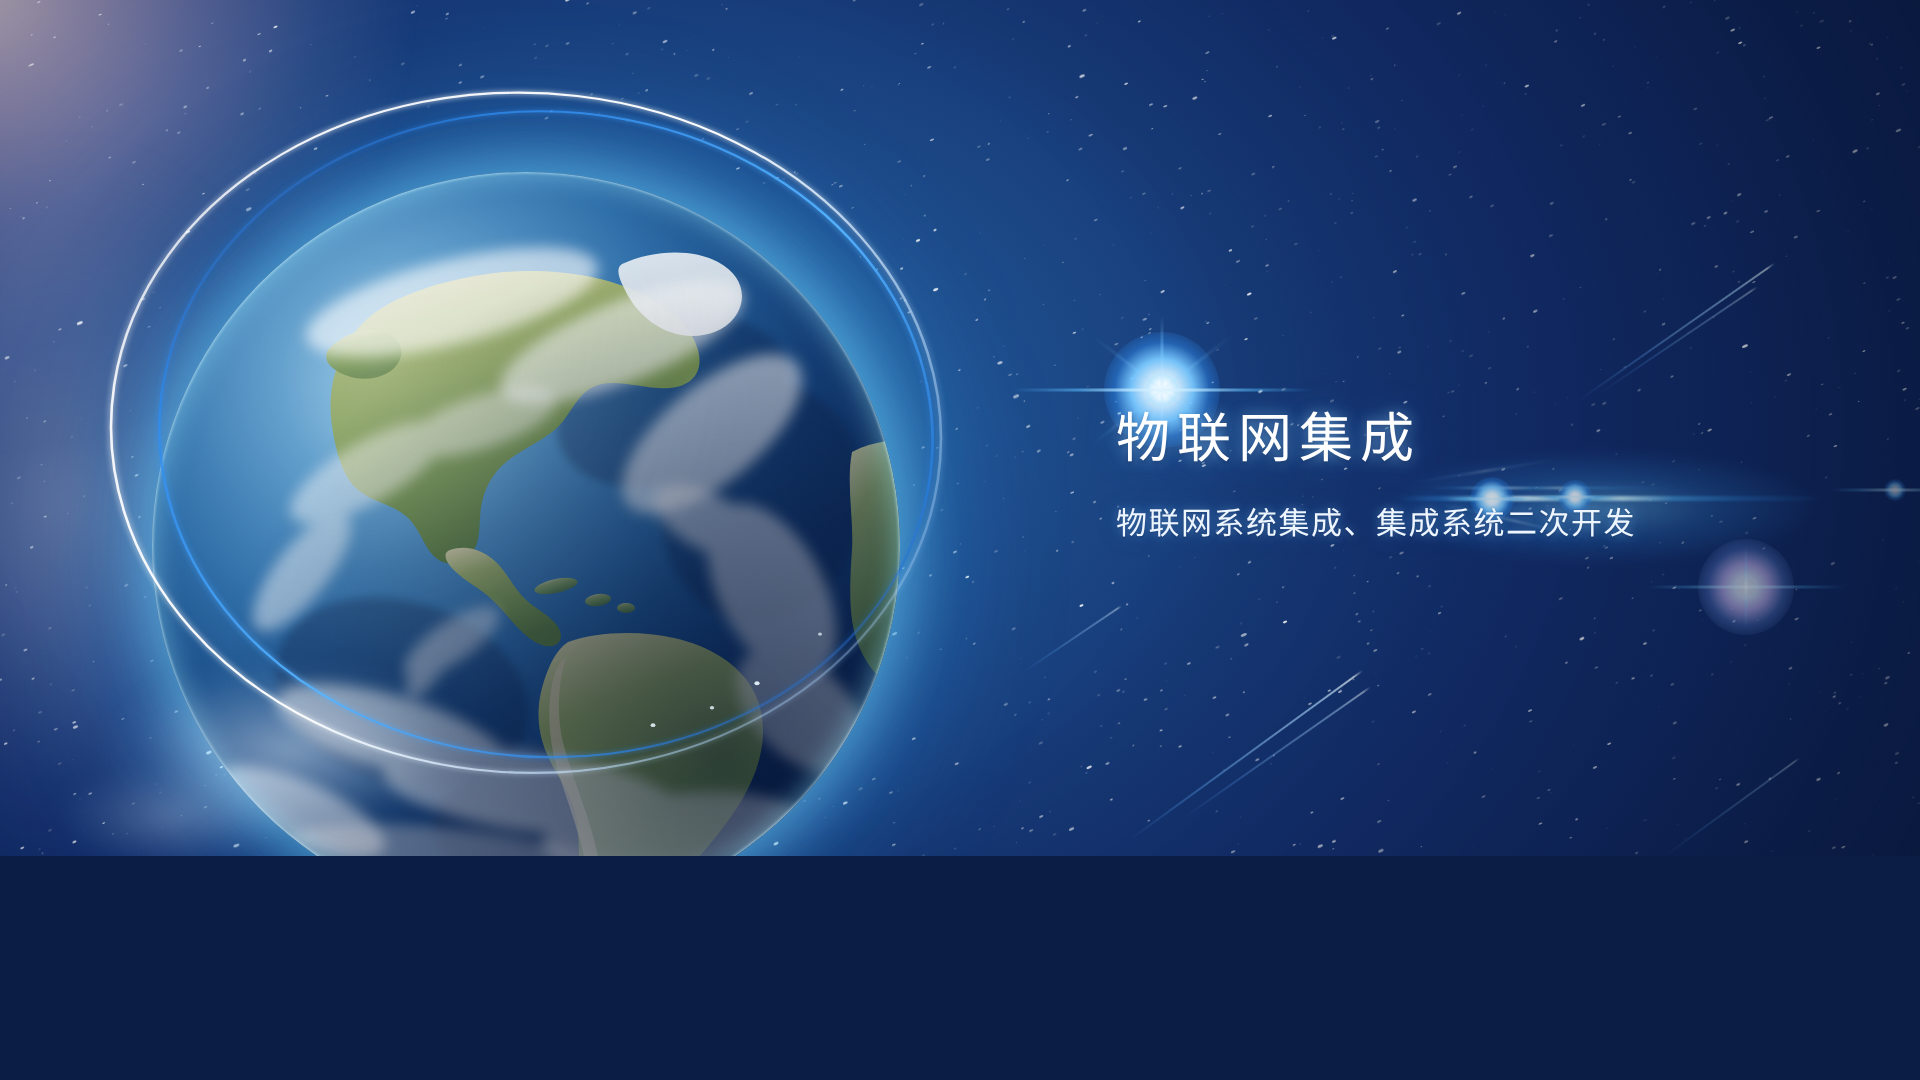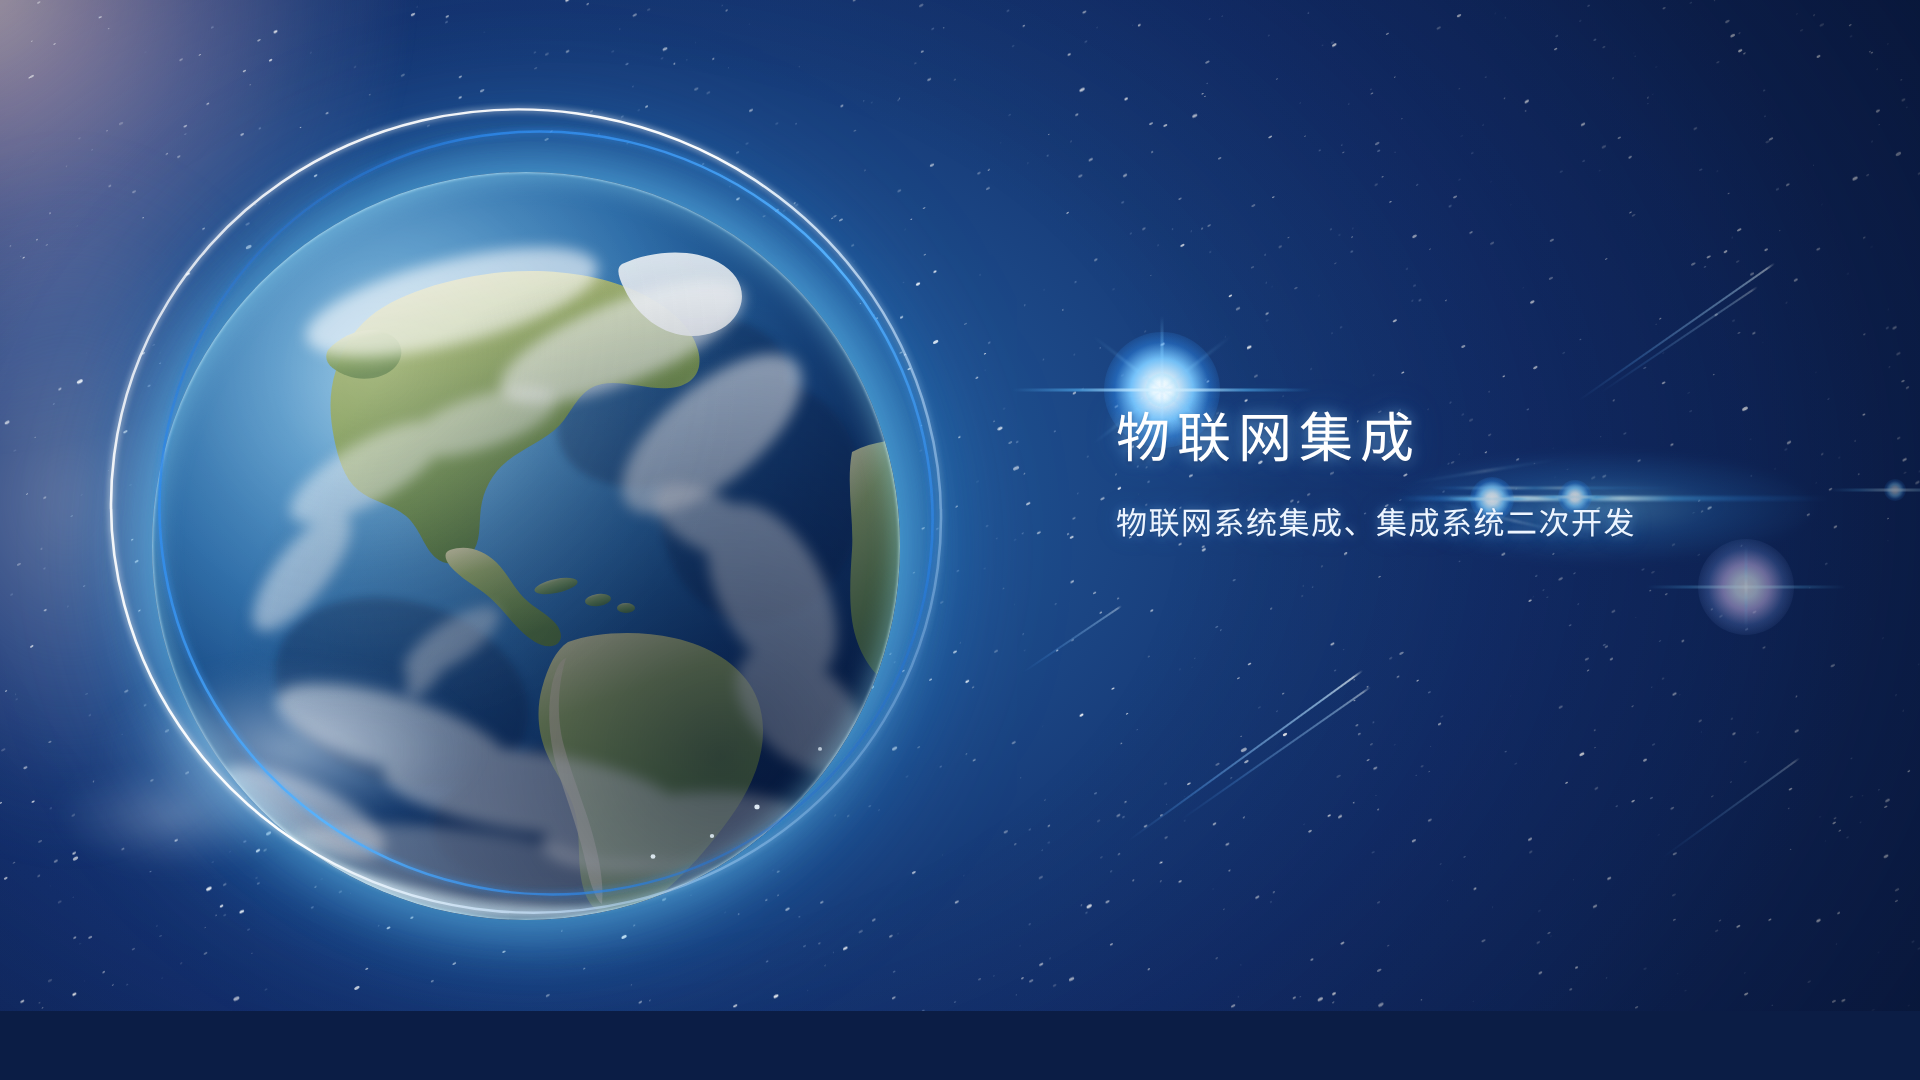--- a/index.html
+++ b/index.html
@@ -9,21 +9,21 @@
     background: #0b1d45;
   }
   body {
     font-family: "Liberation Sans", "DejaVu Sans", sans-serif;
   }
 
   
   .stage {
     position: relative;
     width: 1920px;
-    height: 1011px;
+    height: 856px;
     overflow: hidden;
     background: #14306f;
   }
 
   
   .bg-base {
     position: absolute;
     inset: 0;
     background:
       radial-gradient(ellipse 1200px 900px at 36% 48%, #2a6ea8 0%, #1e4d8c 26%, #173b78 48%, #14306f 70%, #112a61 100%),

